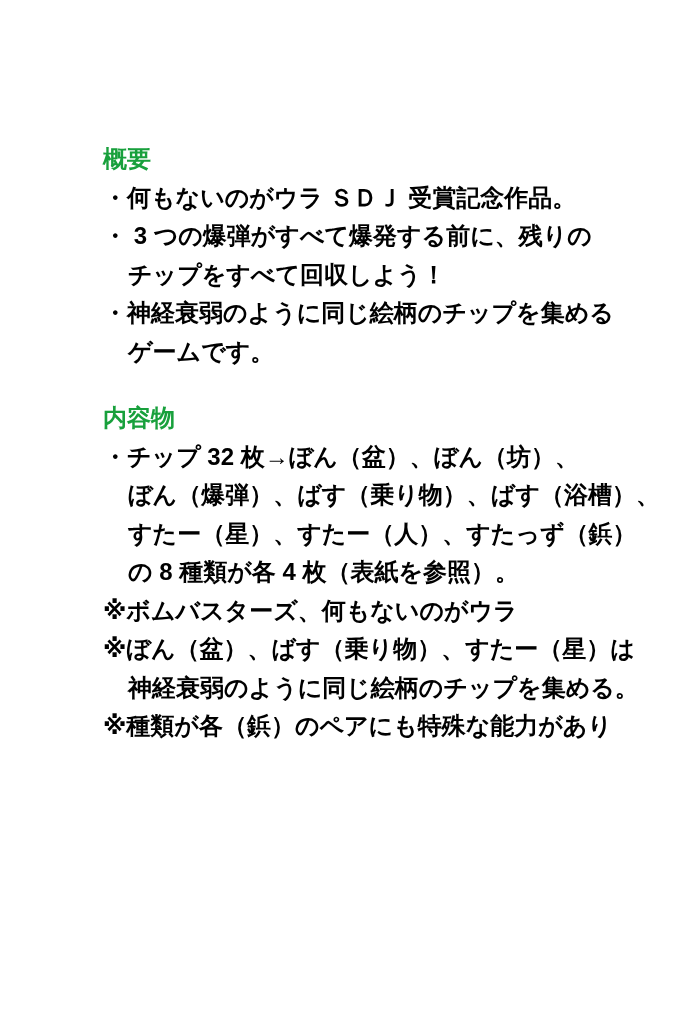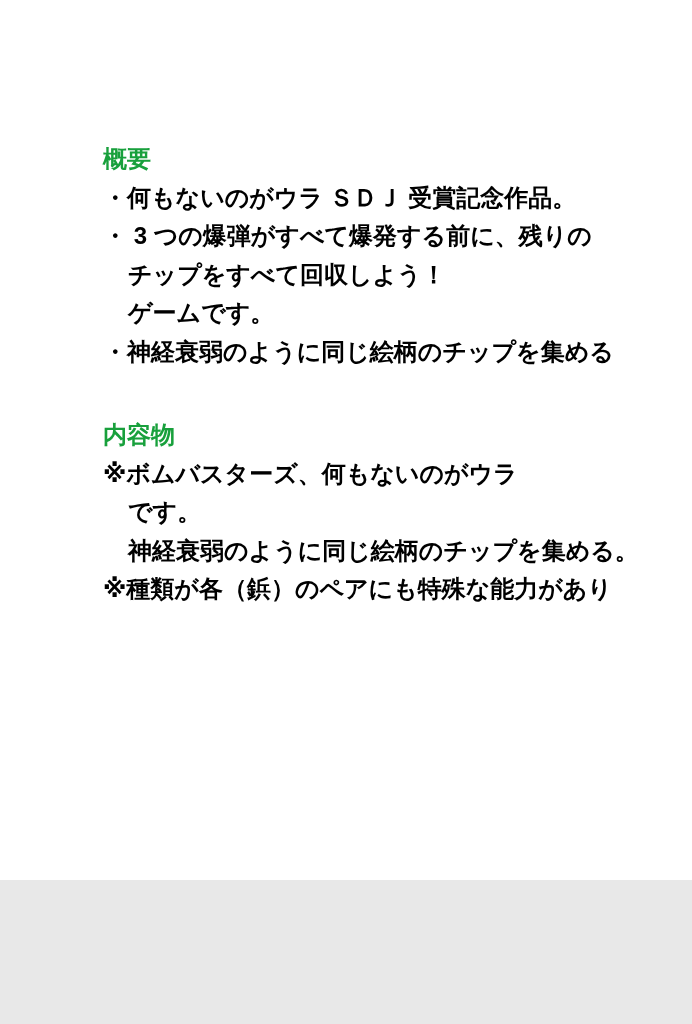--- a/index.html
+++ b/index.html
@@ -5,40 +5,40 @@
   :root {
     --bg: #ffffff;
     --text: #000000;
     --heading: #18a03c;
   }
   * { margin: 0; padding: 0; box-sizing: border-box; }
   html, body { background: #e8e8e8; }
   .page {
     position: relative;
     width: 692px;
-    height: 880px;
+    height: 1024px;
     background: var(--bg);
     overflow: hidden;
     font-family: "Liberation Sans", "DejaVu Sans", sans-serif;
   }
   .doc {
     position: absolute;
     left: 103px;
     top: 140px;
     width: 540px;
     color: var(--text);
     font-size: 24px;
     line-height: 38.5px;
     font-weight: 700;
   }
   .section-heading {
     color: var(--heading);
   }
   .section + .section {
-    margin-top: 45px;
+    margin-top: 28px;
   }
   .line {
     white-space: pre;
   }
   .line.cont {
     padding-left: 25px;
   }
   .marker {
     display: inline;
   }
@@ -51,31 +51,37 @@
       <div class="section">
         <div class="section-heading line">概要</div>
         <div class="paragraph">
           <div class="line"><span class="marker">・</span><span>何もないのがウラ ＳＤＪ 受賞記念作品。</span></div>
         </div>
         <div class="paragraph">
           <div class="line"><span class="marker">・</span><span> 3 つの爆弾がすべて爆発する前に、残りの</span></div>
           <div class="line cont"><span>チップをすべて回収しよう！</span></div>
         </div>
         <div class="paragraph">
+          <div class="line"><span class="marker">・</span><span>神経衰弱のように同じ絵柄のチップを集める</span></div>
           <div class="line cont"><span>ゲームです。</span></div>
-          <div class="line"><span class="marker">・</span><span>神経衰弱のように同じ絵柄のチップを集める</span></div>
         </div>
       </div>
       <div class="section">
         <div class="section-heading line">内容物</div>
         <div class="paragraph">
-          <div class="line"><span class="marker">※</span><span>ボムバスターズ、何もないのがウラ</span></div>
-          <div class="line cont"><span>です。</span></div>
+          <div class="line"><span class="marker">・</span><span>チップ 32 枚→ぼん（盆）、ぼん（坊）、</span></div>
+          <div class="line cont"><span>ぼん（爆弾）、ばす（乗り物）、ばす（浴槽）、</span></div>
+          <div class="line cont"><span>すたー（星）、すたー（人）、すたっず（鋲）</span></div>
+          <div class="line cont"><span>の 8 種類が各 4 枚（表紙を参照）。</span></div>
         </div>
         <div class="paragraph">
+          <div class="line"><span class="marker">※</span><span>ボムバスターズ、何もないのがウラ</span></div>
+        </div>
+        <div class="paragraph">
+          <div class="line"><span class="marker">※</span><span>ぼん（盆）、ばす（乗り物）、すたー（星）は</span></div>
           <div class="line cont"><span>神経衰弱のように同じ絵柄のチップを集める。</span></div>
         </div>
         <div class="paragraph">
           <div class="line"><span class="marker">※</span><span>種類が各（鋲）のペアにも特殊な能力があり</span></div>
         </div>
       </div>
     </div>
 </div>
 
 </body></html>

